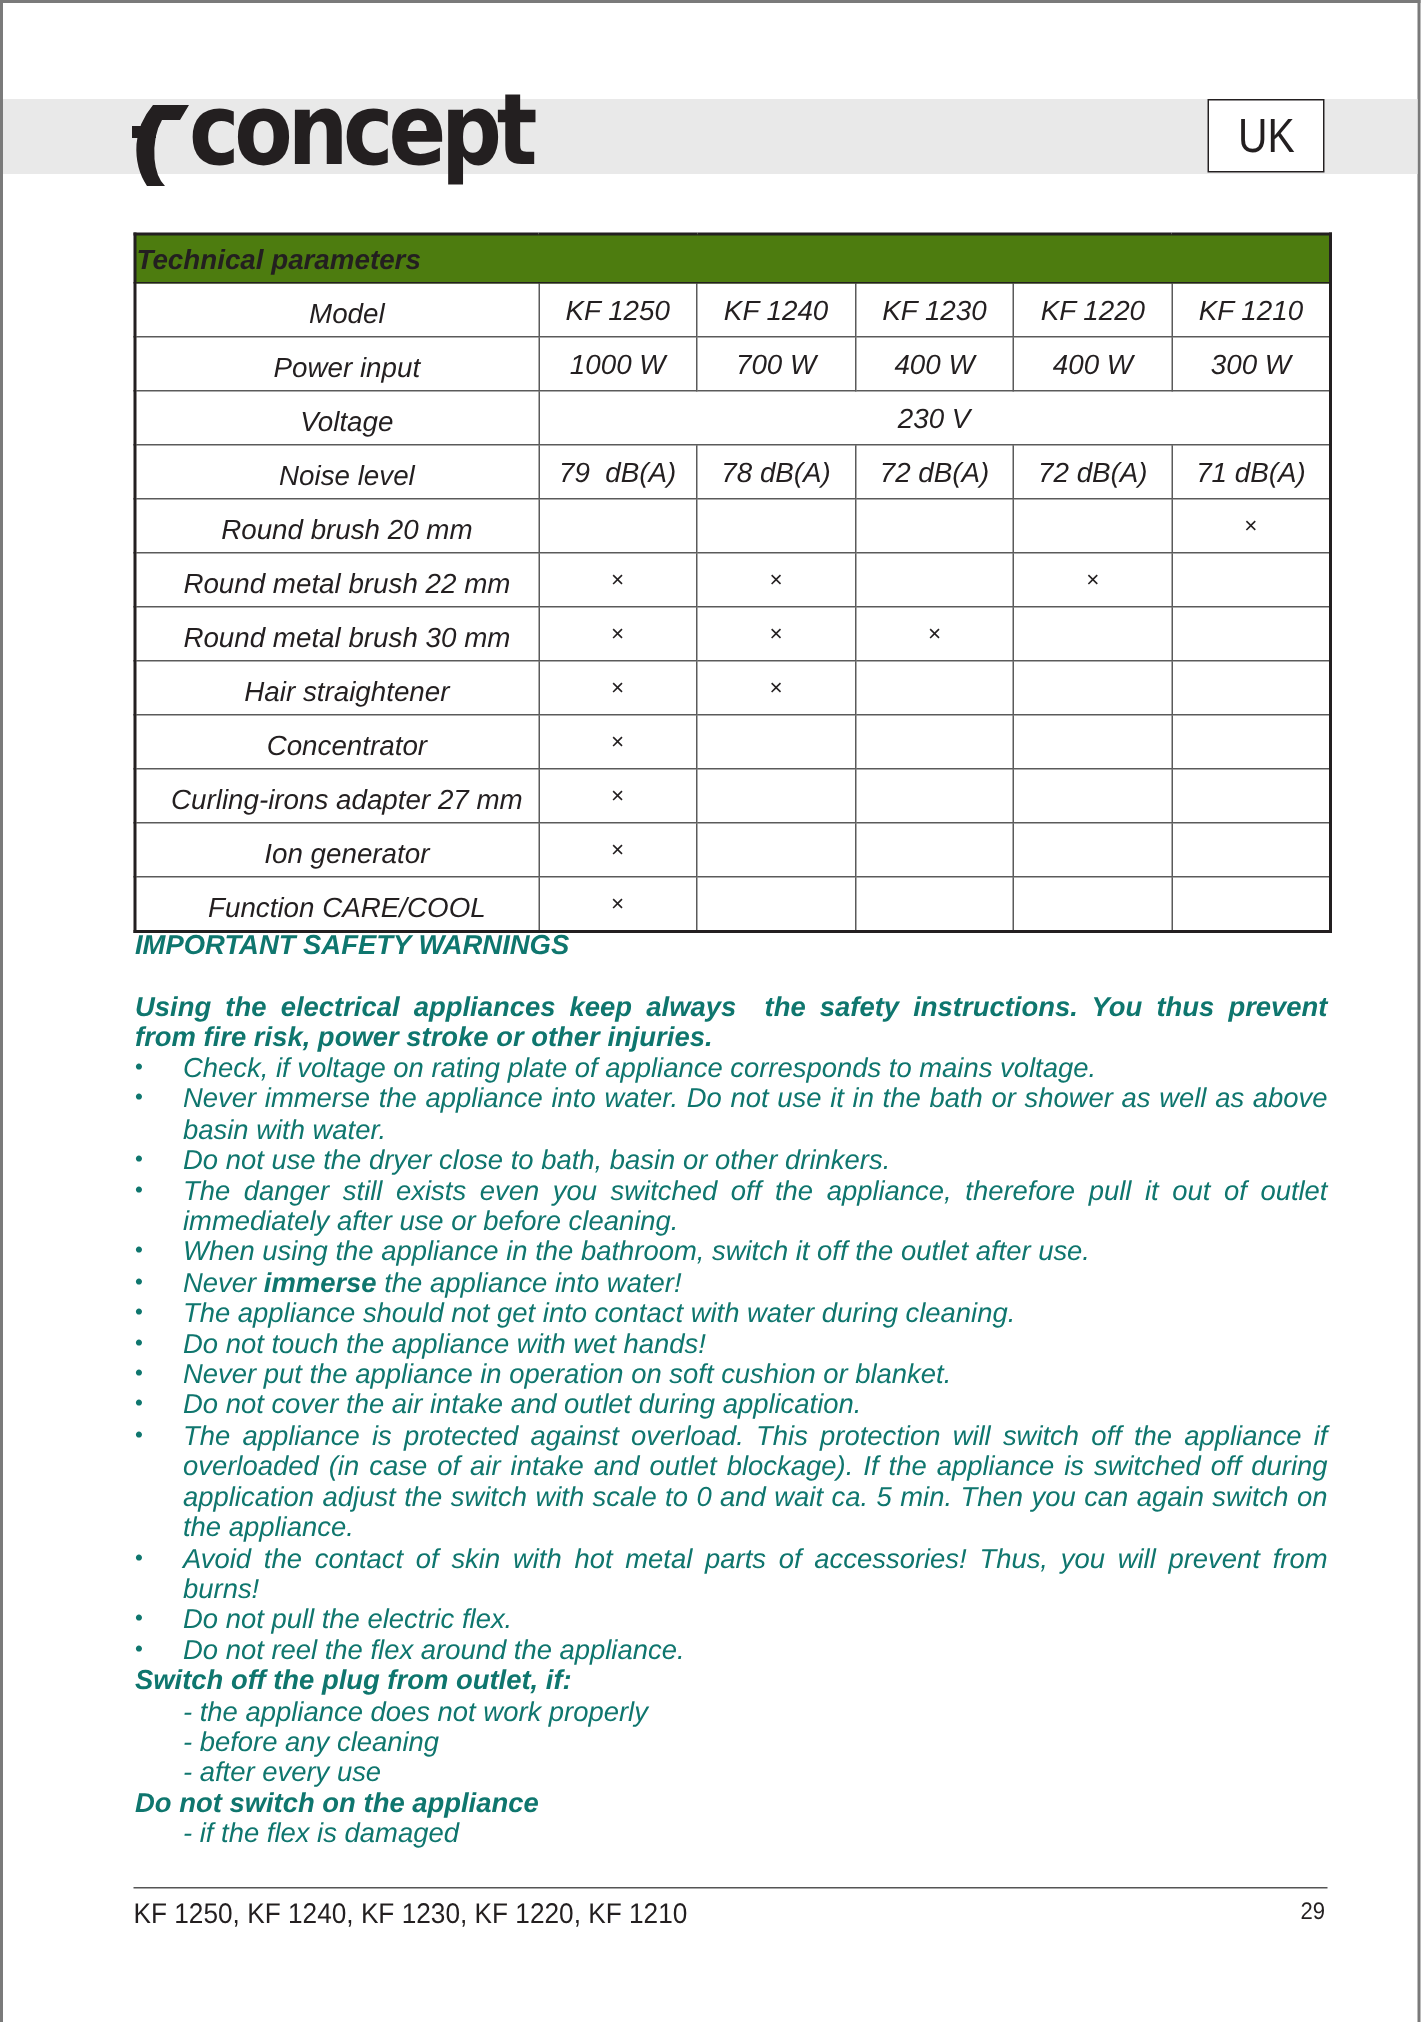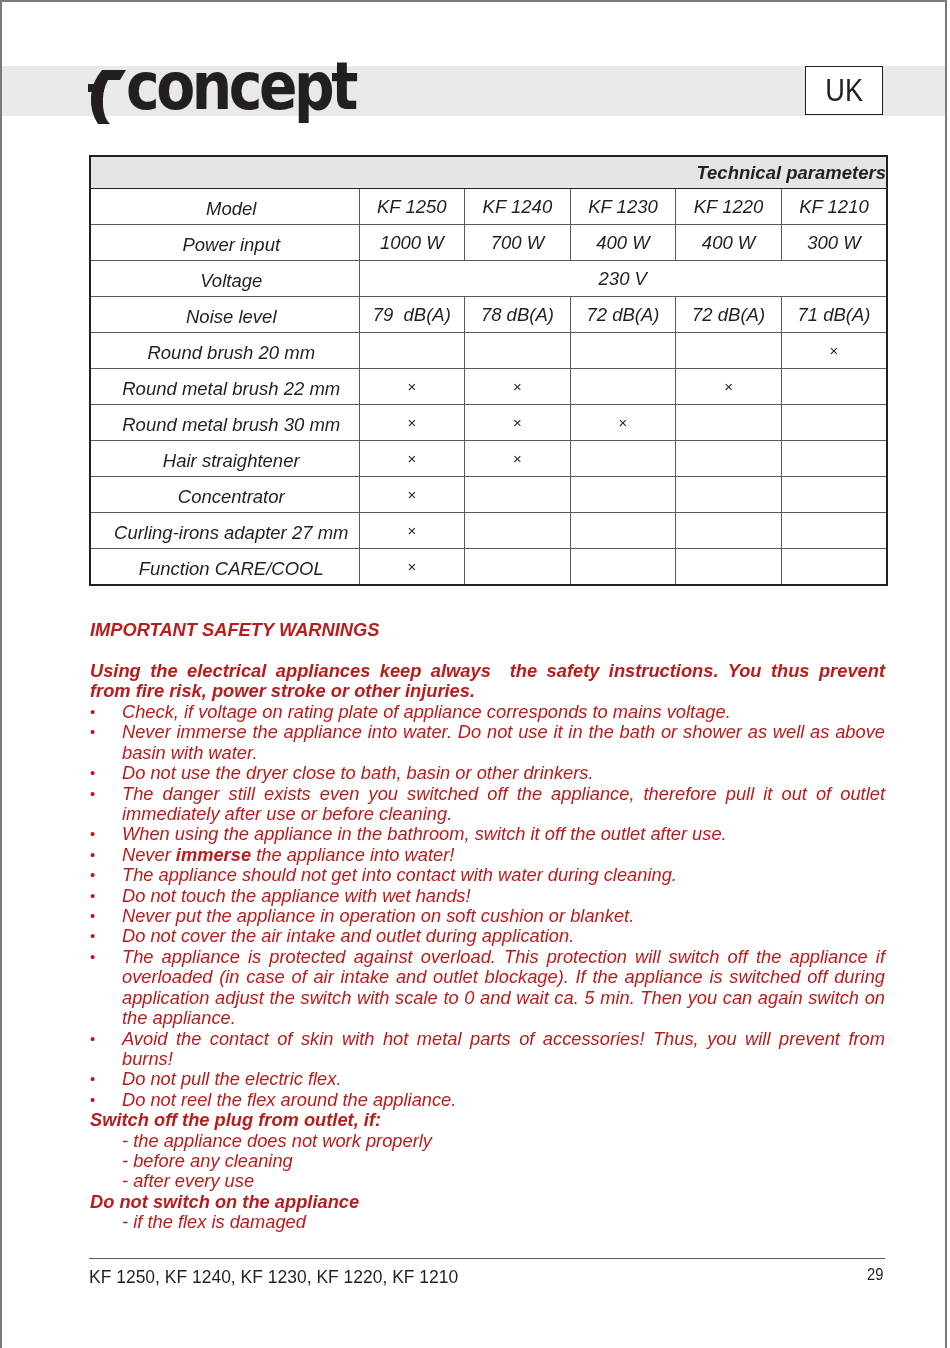--- a/index.html
+++ b/index.html
@@ -40,32 +40,32 @@
     position: absolute; left: 89px; top: 155px; width: 797px;
     border-collapse: collapse; table-layout: fixed;
     border: 2px solid #231f20;
   }
   table.params td, table.params th {
     border: 1px solid #5a5a5a; height: 31px; padding: 0;
     font-style: italic; font-size: 18.5px; font-weight: normal;
     vertical-align: middle; color: #231f20;
   }
   table.params th.title {
-    background: #e5e5e5; font-weight: bold; text-align: right; height: 31px;
+    background: #4d7c0f; font-weight: bold; text-align: left; height: 31px;
     border-bottom: 1.5px solid #231f20;
   }
   table.params td.label { text-align: center; padding-left: 13px; padding-top: 4px; }
   table.params td.val { text-align: center; padding-top: 0px; }
   table.params td.mark { text-align: center; font-style: normal; font-size: 15px; }
   col.c-label { width: 269px; }
   col.c-model { width: 105.6px; }
 
   .section {
     position: absolute; left: 90px; width: 795px;
-    font-style: italic; font-size: 18.3px; line-height: 20.4px; color: #b91c1c;
+    font-style: italic; font-size: 18.3px; line-height: 20.4px; color: #0f766e;
   }
   .sec-title { top: 620px; font-weight: bold; }
   .intro { top: 661px; font-weight: bold; text-align: justify; }
   .intro .line { display: block; }
   .bullets { top: 702px; margin: 0; padding: 0; list-style: none; }
   .bullets li { position: relative; padding-left: 32px; text-align: justify; }
   .bullets li .dot {
     position: absolute; left: 0; top: 0; width: 12px; font-style: normal; font-size: 15px;
   }
   .bullets li b { font-weight: bold; }
@@ -180,20 +180,28 @@
       <tr>
         <td class="label">Concentrator</td>
         <td class="mark">×</td>
         <td class="mark"></td>
         <td class="mark"></td>
         <td class="mark"></td>
         <td class="mark"></td>
       </tr>
       <tr>
         <td class="label">Curling-irons adapter 27 mm</td>
+        <td class="mark">×</td>
+        <td class="mark"></td>
+        <td class="mark"></td>
+        <td class="mark"></td>
+        <td class="mark"></td>
+      </tr>
+      <tr>
+        <td class="label">Ion generator</td>
         <td class="mark">×</td>
         <td class="mark"></td>
         <td class="mark"></td>
         <td class="mark"></td>
         <td class="mark"></td>
       </tr>
       <tr>
         <td class="label">Function CARE/COOL</td>
         <td class="mark">×</td>
         <td class="mark"></td>

